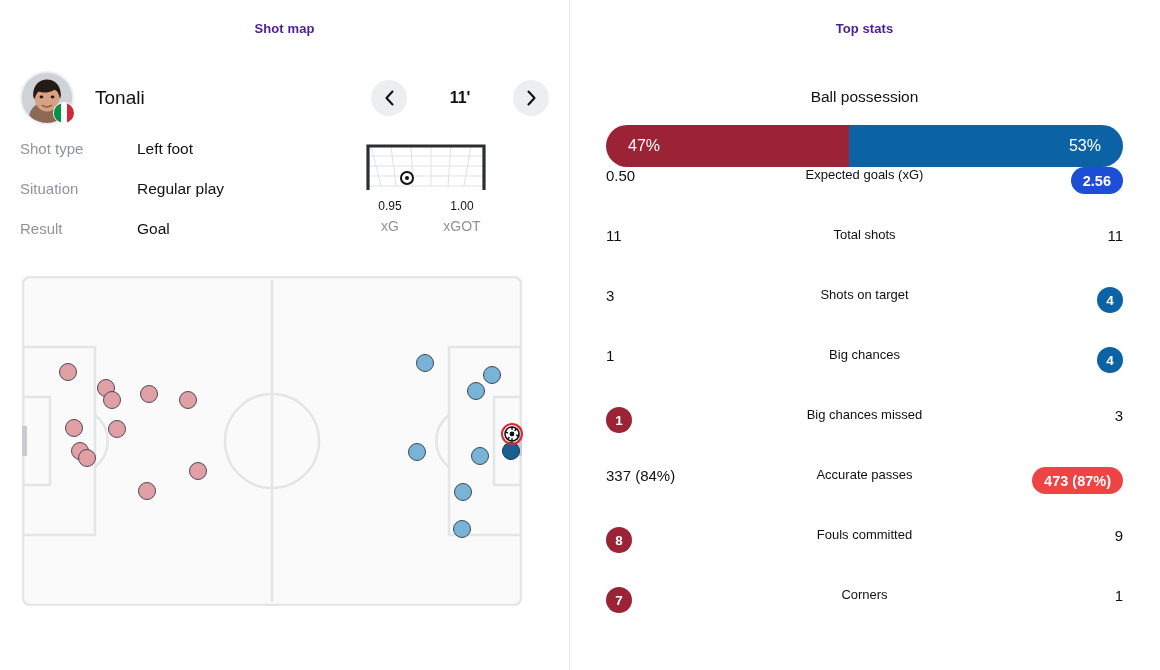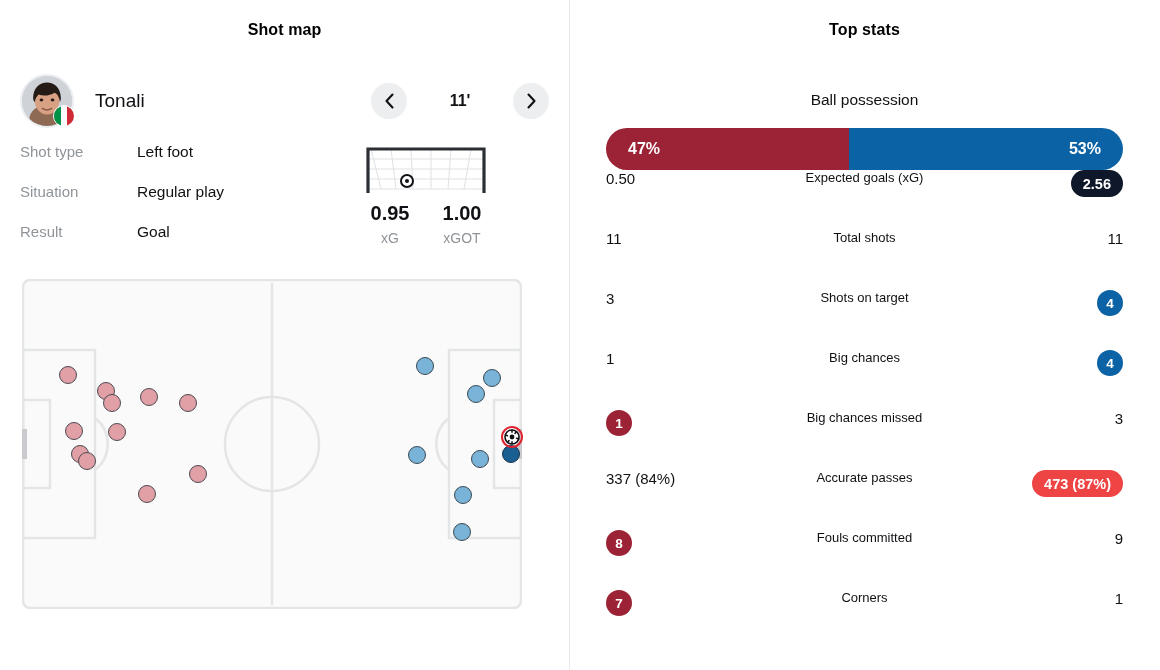--- a/index.html
+++ b/index.html
@@ -16,23 +16,23 @@
   }
   .app {
     position: relative;
     width: 1160px;
     height: 670px;
     display: flex;
   }
   
   .panel-title {
     text-align: center;
-    font-size: 16px;
+    font-size: 13px;
     font-weight: 700;
-    color: #000000;
+    color: #4c1d95;
     letter-spacing: .1px;
   }
 
   
   .left-panel {
     width: 570px;
     height: 670px;
     position: relative;
     box-sizing: border-box;
     padding: 21px 20px 0 20px;
@@ -136,21 +136,21 @@
     align-items: center;
   }
   .goal-svg { display: block; }
   .xg-numbers {
     display: flex;
     width: 128px;
     justify-content: space-between;
     margin-top: 7px;
   }
   .xg-col { text-align: center; width: 56px; }
-  .xg-val { font-size: 20px; color: #101114; font-weight: bold; }
+  .xg-val { font-size: 12px; color: #101114; }
   .xg-key { font-size: 14px; color: #8f9499; margin-top: 5px; }
 
   
   .pitch-wrap {
     position: relative;
     margin-top: 16px;
     width: 500px;
     height: 330px;
     margin-left: 2px;
   }
@@ -194,21 +194,21 @@
     height: 42px;
     display: flex;
     align-items: stretch;
     width: 100%;
   }
   .poss-seg {
     display: flex;
     align-items: center;
     color: #ffffff;
     font-size: 16px;
-    font-weight: 700;
+    font-weight: 400;
     box-sizing: border-box;
   }
   .poss-home {
     justify-content: flex-start;
     padding-left: 22px;
     border-radius: 21px 0 0 21px;
   }
   .poss-away {
     justify-content: flex-end;
     padding-right: 22px;
@@ -418,21 +418,21 @@
         <span>53%</span>
       </div>
     </div>
 
     <div class="stat-row">
       <div class="stat-side left">
         <span>0.50</span>
       </div>
       <div class="stat-label">Expected goals (xG)</div>
       <div class="stat-side right">
-        <span class="badge-pill" style="background:#0f172a;">2.56</span>
+        <span class="badge-pill" style="background:#1d4ed8;">2.56</span>
       </div>
     </div>
 
     <div class="stat-row">
       <div class="stat-side left">
         <span>11</span>
       </div>
       <div class="stat-label">Total shots</div>
       <div class="stat-side right">
         <span>11</span>

